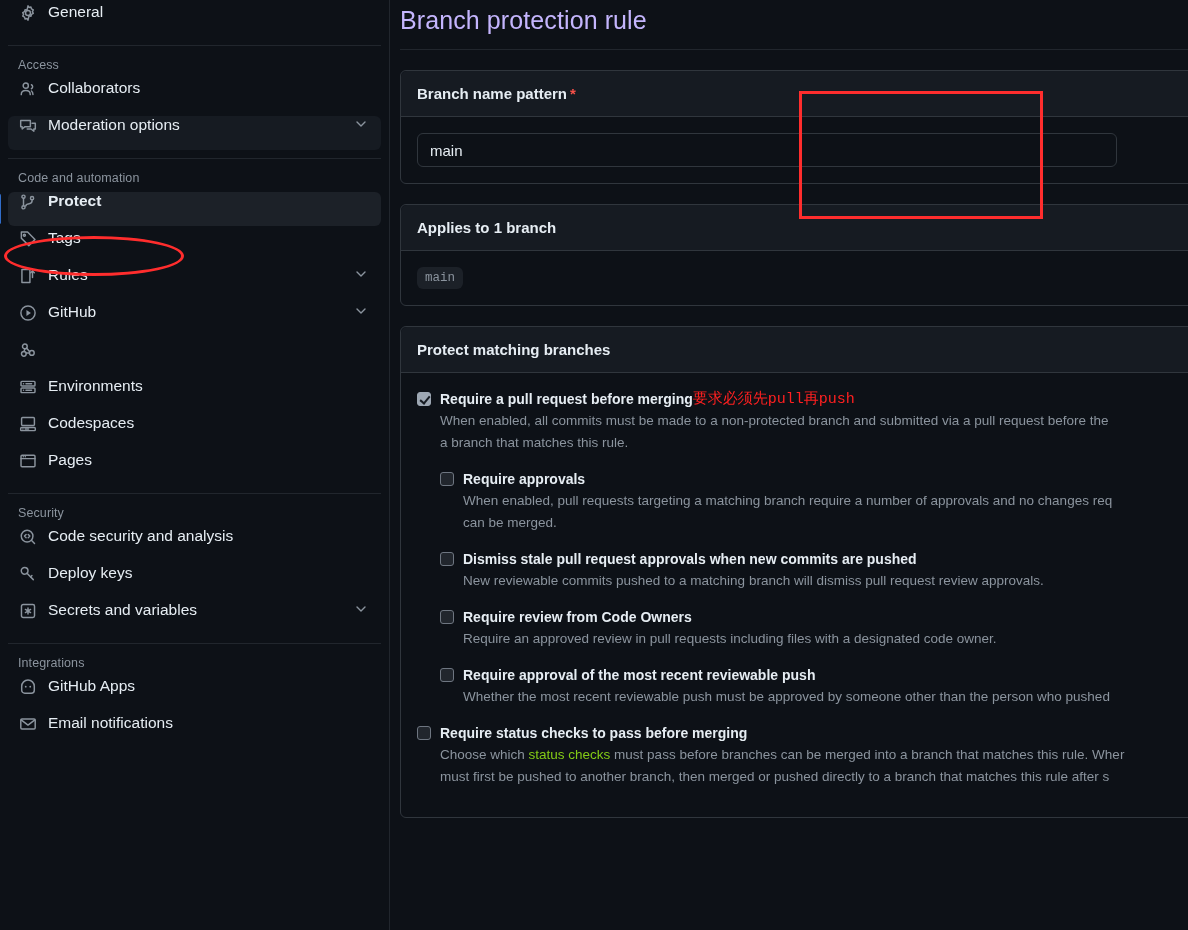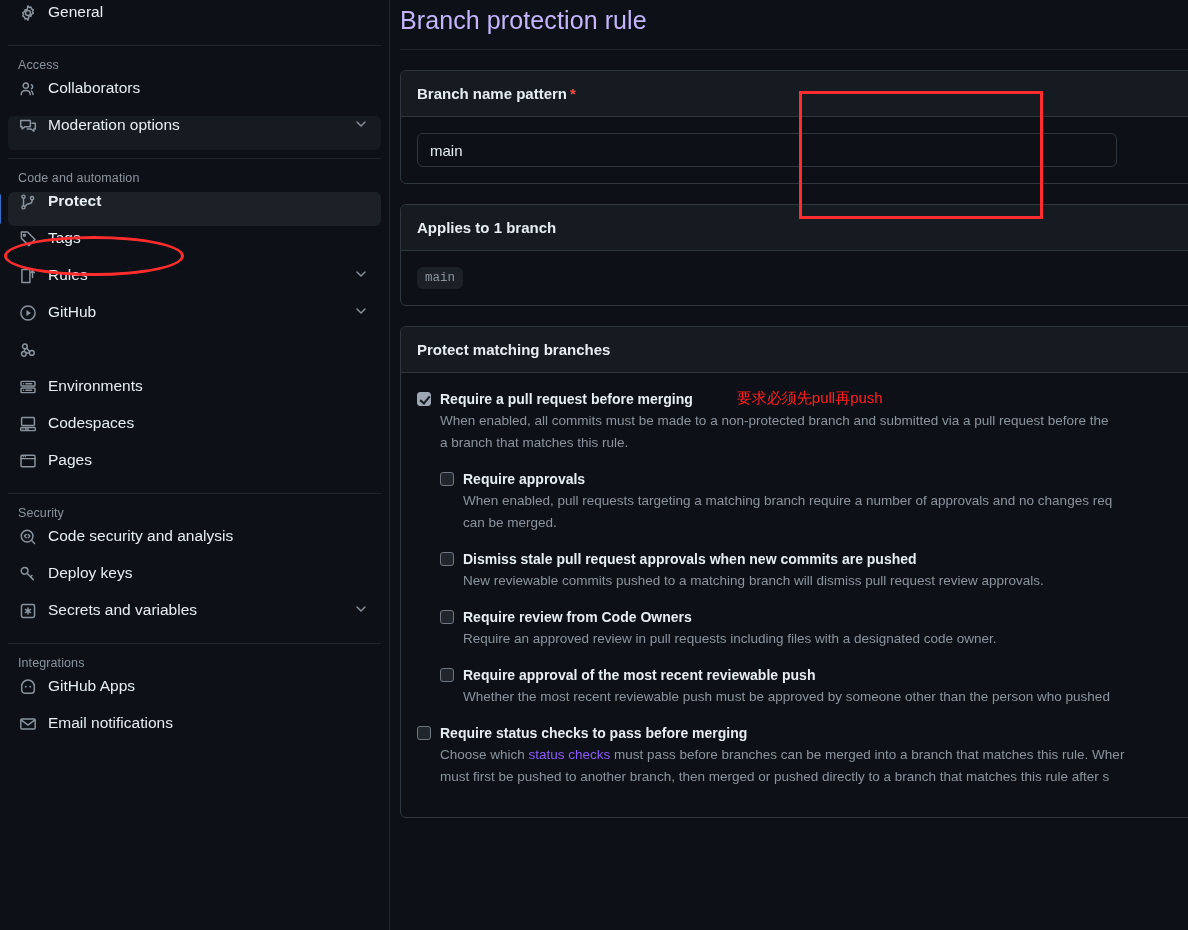--- a/index.html
+++ b/index.html
@@ -165,30 +165,29 @@
     white-space: nowrap;
   }
   .opt-desc {
     color: #8b949e;
     font-size: 13.5px;
     line-height: 21px;
     margin-left: 23px;
     margin-top: 1px;
     white-space: nowrap;
   }
-  .opt-desc .lnk { color: #8b5cf6; margin-top: 30px; }
+  .opt-desc .lnk { color: #84cc16; margin-top: 30px; }
   .sub-opts { margin-left: 23px; margin-top: 16px; }
   .sub-opts .opt { margin-bottom: 16px; }
 
   .cn-anno {
     color: #ff2020;
     font-size: 15px;
-    margin-left: 44px;
     white-space: nowrap;
-    font-family: Liberation Sans, sans-serif;
+    font-family: Liberation Mono, monospace;
   }
 
   
   .rect-anno {
     position: absolute;
     left: 409px; top: 91px;
     width: 244px; height: 128px;
     border: 3px solid #ff2d2d;
     pointer-events: none;
     z-index: 25;

